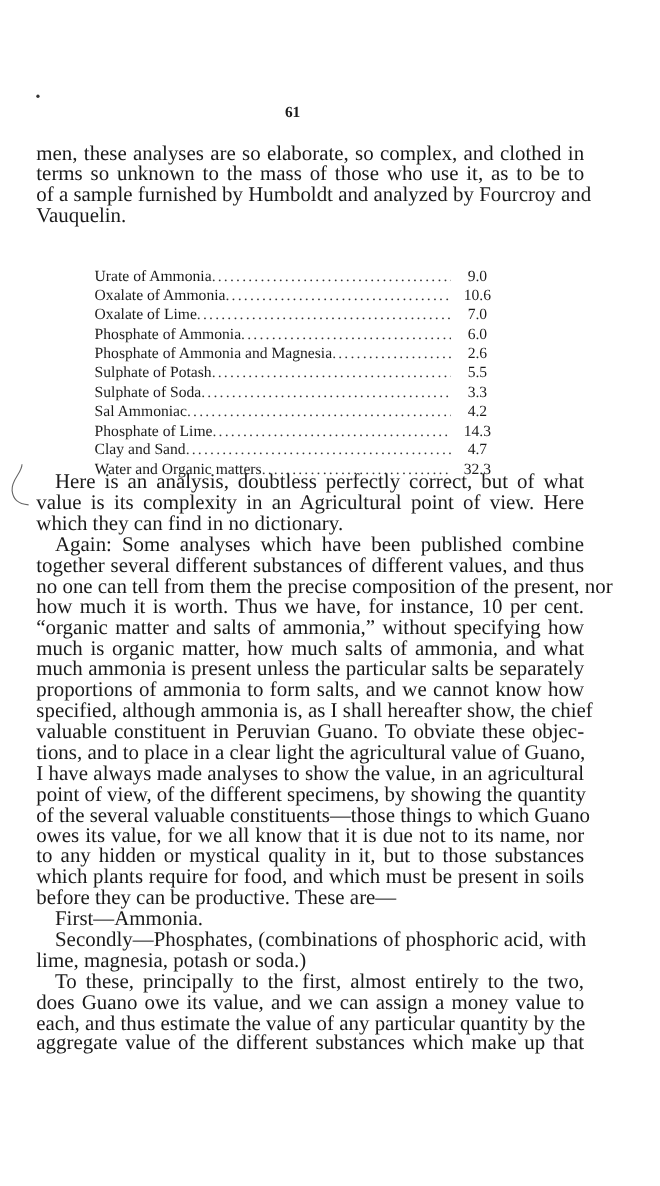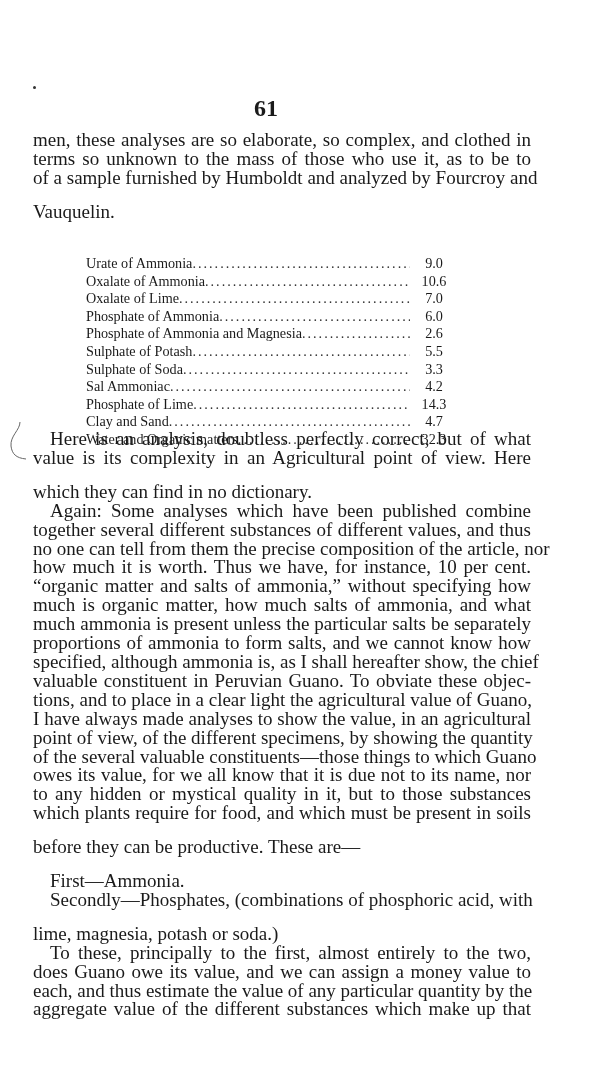--- a/index.html
+++ b/index.html
@@ -3,33 +3,33 @@
 <meta charset="utf-8">
 <style>
   html, body { margin: 0; padding: 0; background: #ffffff; }
   body {
     width: 600px; height: 1078px; position: relative; overflow: hidden;
     font-family: "Liberation Serif", "DejaVu Serif", serif;
     color: #1a1a1a;
   }
   .page-number {
     position: absolute; top: 95px; left: 0; width: 532px;
-    text-align: center; font-size: 24px; font-weight: bold;
+    text-align: center; font-size: 14px; font-weight: bold;
   }
   .speck { position: absolute; width: 3px; height: 3px; border-radius: 50%; background: #333; }
   .body-text {
     position: absolute; left: 33px; width: 498px;
     font-size: 19px; line-height: 18.9px; text-align: justify;
   }
   .line { display: block; text-align: justify; text-align-last: justify; white-space: nowrap; }
-  .line.last { text-align-last: left; margin-top: 15px; }
+  .line.last { text-align-last: left; }
   .indent { padding-left: 17px; }
   .p1 { top: 131px; }
   .table {
-    position: absolute; top: 255px; left: 86px; width: 372px;
+    position: absolute; top: 243px; left: 86px; width: 372px;
     font-size: 14.2px; line-height: 17.6px;
   }
   .row { display: flex; align-items: baseline; white-space: nowrap; overflow: hidden; }
   .row .label { flex: 0 0 auto; }
   .row .dots { flex: 1 1 auto; overflow: hidden; letter-spacing: 2px; color: #333; }
   .row .dots::after { content: "........................................................................................"; }
   .row .value { flex: 0 0 48px; text-align: center; }
   .p2 { top: 430px; }
   .margin-mark { position: absolute; left: 8px; top: 420px; width: 20px; height: 42px; }
 </style>
@@ -108,21 +108,21 @@
 <svg class="margin-mark" viewBox="0 0 20 42">
   <path d="M12 2 C12 10, 2 16, 3 26 C4 34, 8 38, 18 39" fill="none" stroke="#666" stroke-width="1"></path>
 </svg>
 
 <div class="body-text p2" id="body-lines">
     <span class="line indent">Here is an analysis, doubtless perfectly correct, but of what</span>
     <span class="line">value is its complexity in an Agricultural point of view.  Here</span>
     <span class="line last">which they can find in no dictionary.</span>
     <span class="line indent">Again: Some analyses which have been published combine</span>
     <span class="line">together several different substances of different values, and thus</span>
-    <span class="line">no one can tell from them the precise composition of the article, nor</span>
+    <span class="line">no one can tell from them the precise composition of the present, nor</span>
     <span class="line">how much it is worth.  Thus we have, for instance, 10 per cent.</span>
     <span class="line">“organic matter and salts of ammonia,” without specifying how</span>
     <span class="line">much is organic matter, how much salts of ammonia, and what</span>
     <span class="line">much ammonia is present unless the particular salts be separately</span>
     <span class="line">proportions of ammonia to form salts, and we cannot know how</span>
     <span class="line">specified, although ammonia is, as I shall hereafter show, the chief</span>
     <span class="line">valuable constituent in Peruvian Guano.  To obviate these objec-</span>
     <span class="line">tions, and to place in a clear light the agricultural value of Guano,</span>
     <span class="line">I have always made analyses to show the value, in an agricultural</span>
     <span class="line">point of view, of the different specimens, by showing the quantity</span>

